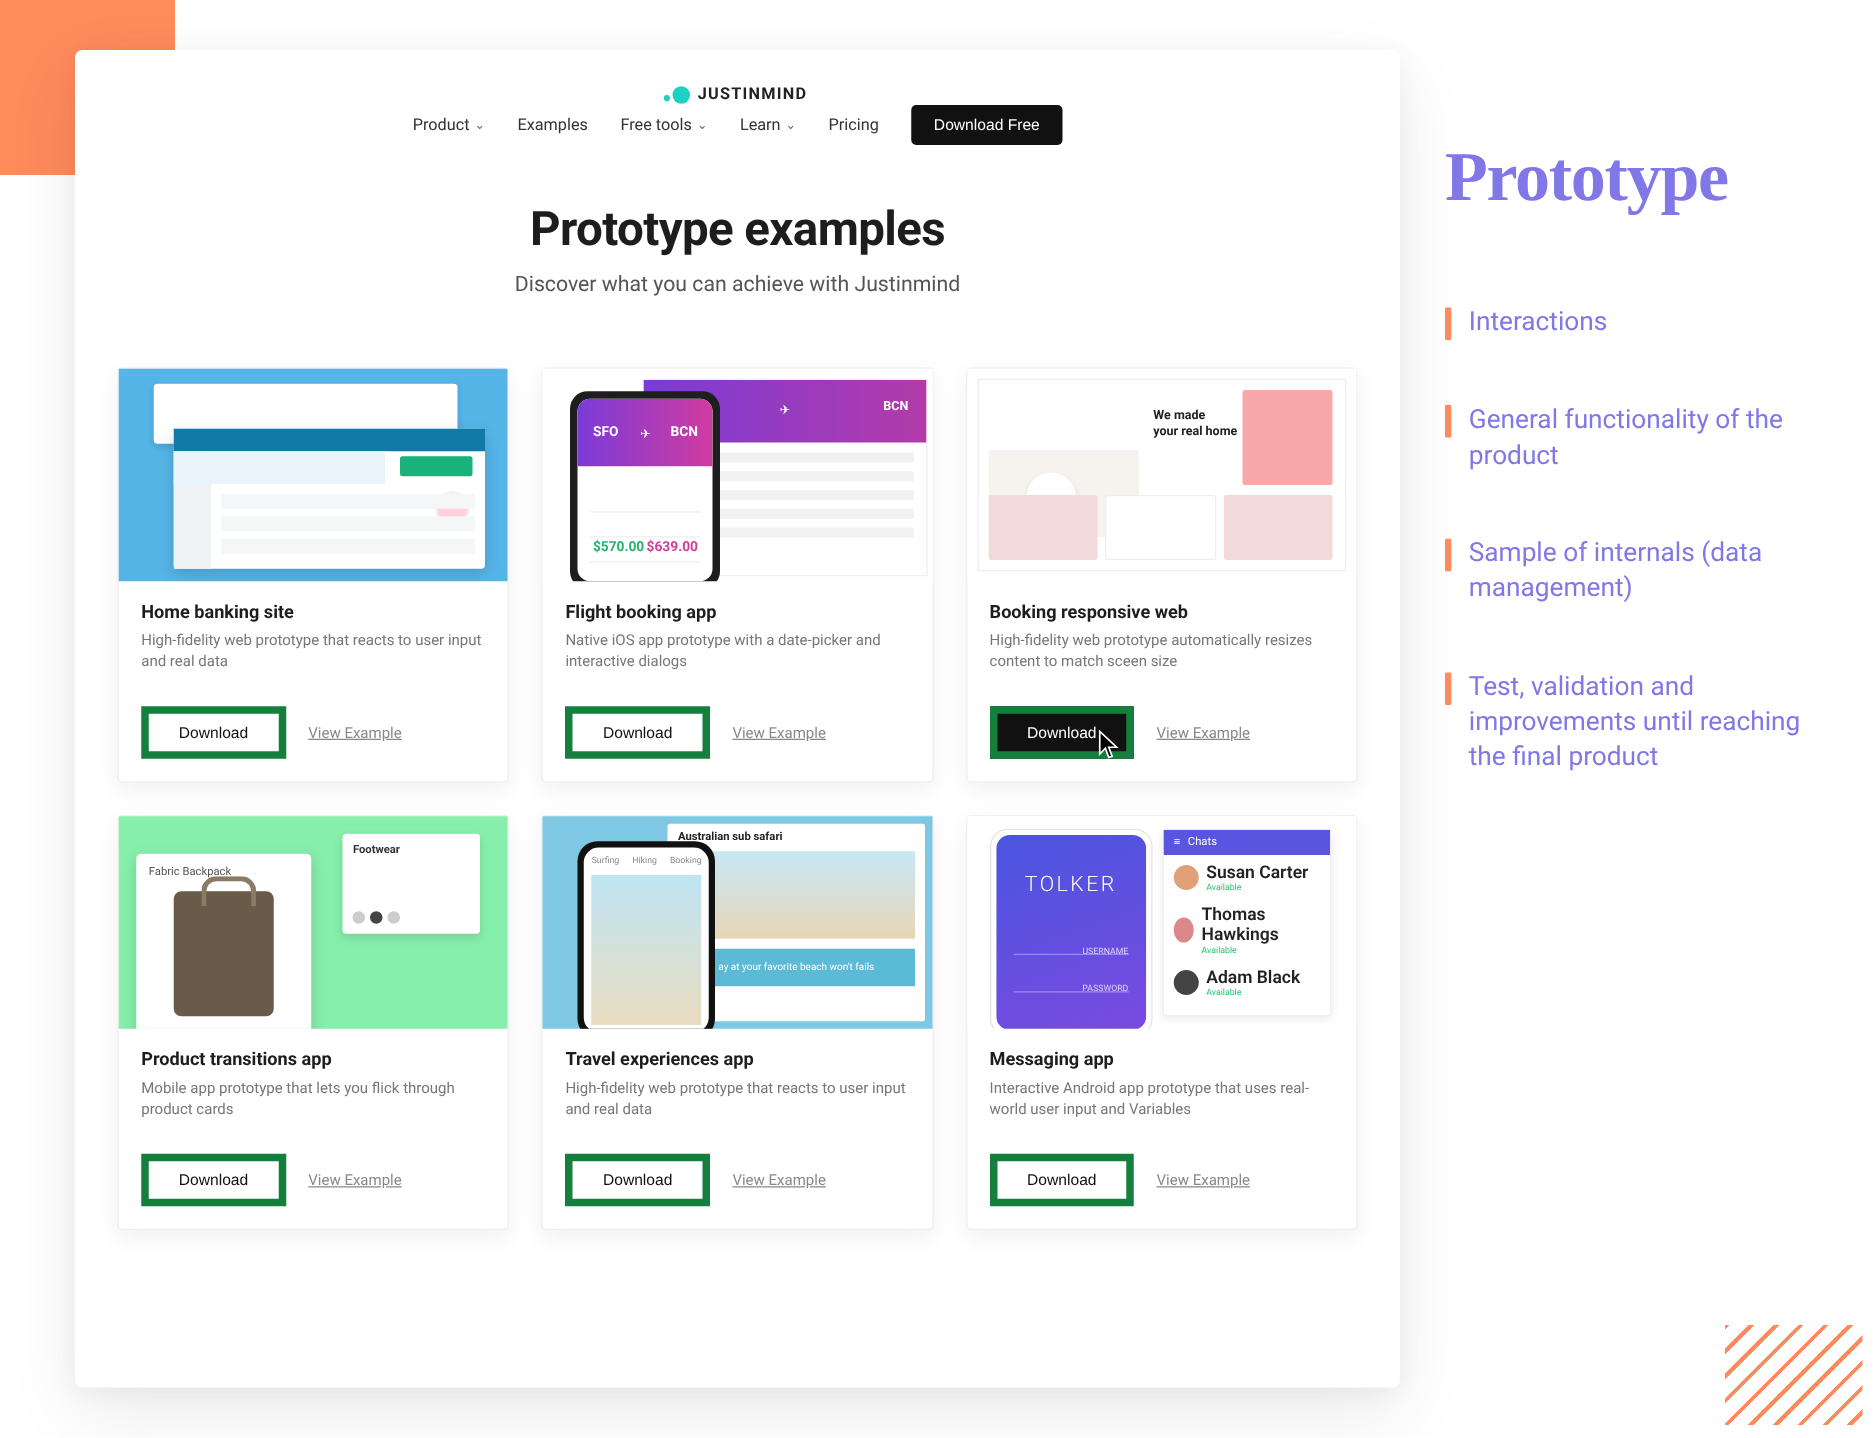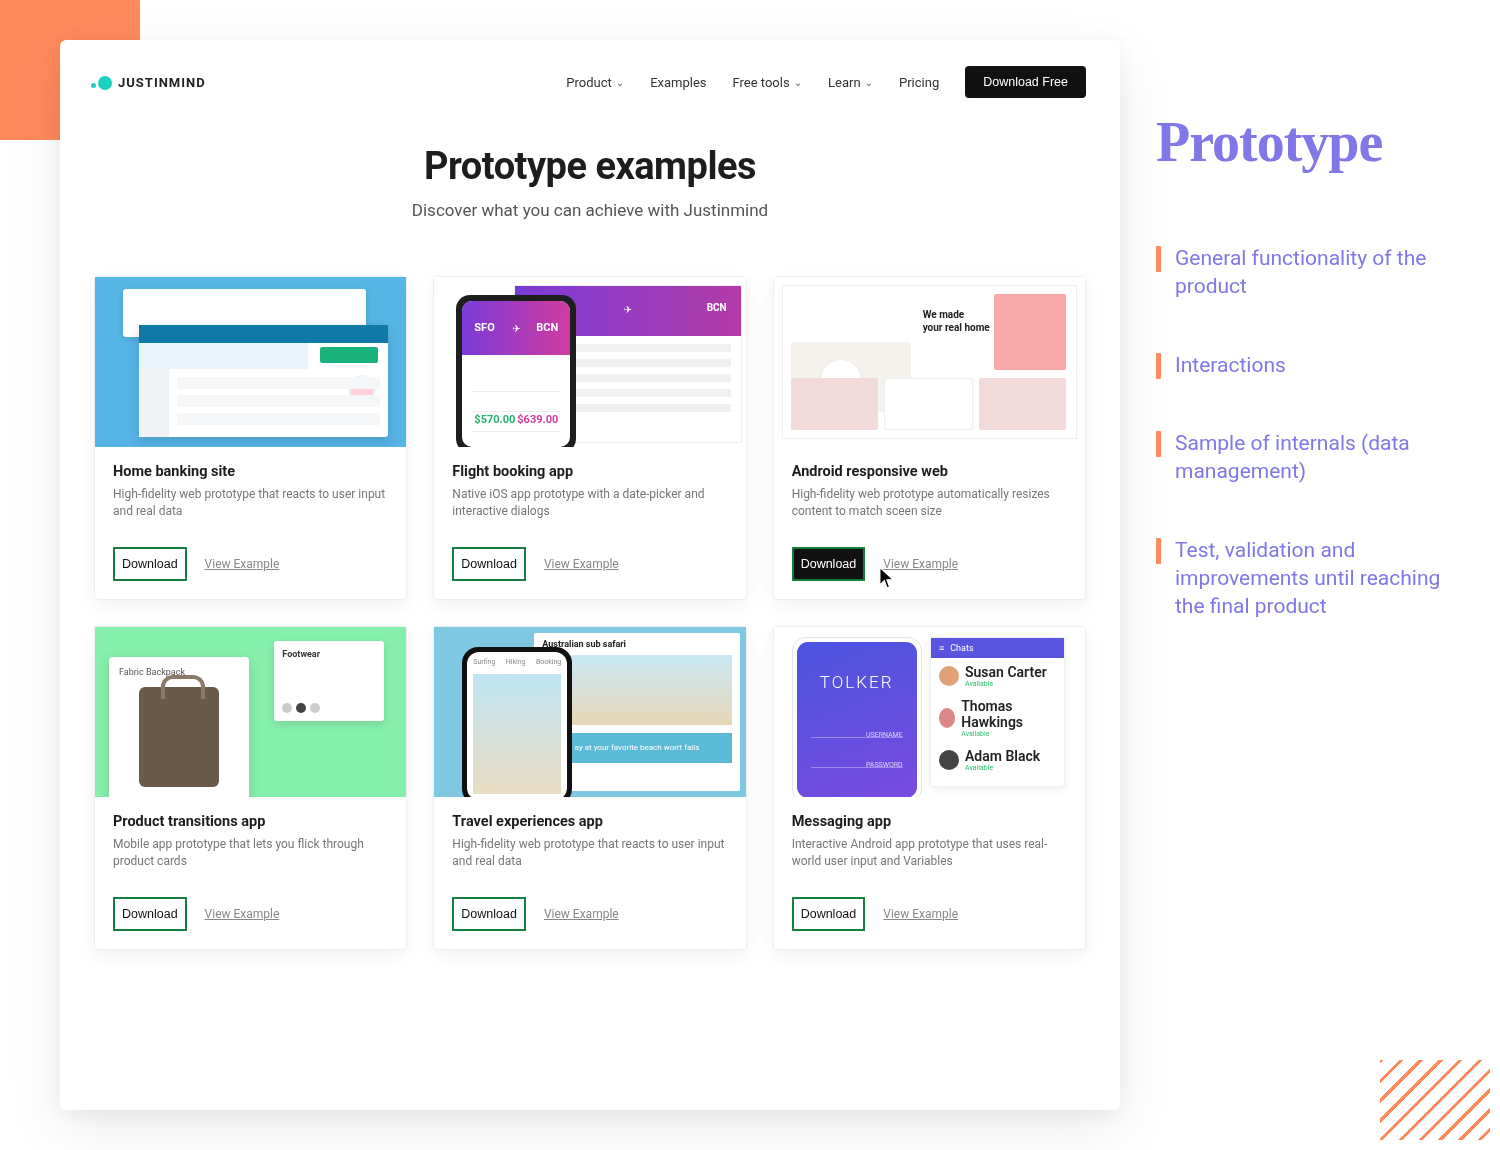--- a/index.html
+++ b/index.html
@@ -39,20 +39,21 @@
     bottom: 40px;
     background: #fff;
     border-radius: 6px;
     box-shadow: 0 20px 60px rgba(0,0,0,0.08), 0 4px 20px rgba(0,0,0,0.05);
     padding: 26px 34px 34px;
   }
   .navbar {
     display: flex;
     align-items: center;
     justify-content: space-between;
+    flex-direction: column;
   }
   .brand {
     display: flex;
     align-items: center;
     gap: 6px;
     font-weight: 700;
     letter-spacing: 1px;
     font-size: 13px;
     color: #222;
   }
@@ -135,25 +136,25 @@
   }
   .card-title { font-size: 14.5px; font-weight: 700; color: #1d1d1d; }
   .card-desc { font-size: 12px; color: #777; margin-top: 6px; line-height: 1.45; flex: 1; }
   .card-actions {
     margin-top: 26px;
     display: flex;
     align-items: center;
     gap: 18px;
   }
   .dl-btn {
-    border: 2px solid #15803d;
+    border: 6px solid #15803d;
     background: #fff;
     color: #111;
     font-size: 12.5px;
-    padding: 8px 7px;
+    padding: 8px 24px;
     cursor: pointer;
   }
   .dl-btn.dark {
     background: #111;
     color: #fff;
   }
   .view-link {
     font-size: 12px;
     color: #888;
     text-decoration: underline;
@@ -400,21 +401,21 @@
 your real home</div>
           <div class="pp"></div>
           <div class="row2">
               <div></div>
               <div></div>
               <div></div>
             </div>
         </div>
       </div>
       <div class="card-body">
-        <div class="card-title">Android responsive web</div>
+        <div class="card-title">Booking responsive web</div>
         <div class="card-desc">High-fidelity web prototype automatically resizes content to match sceen size</div>
         <div class="card-actions" style="position:relative;">
           <button class="dl-btn dark">Download</button>
           <a class="view-link">View Example</a>
           <svg class="cursor-icon" viewBox="0 0 20 28">
             <path d="M2 2 L2 22 L7 17 L10 25 L13 24 L10 16 L17 16 Z" fill="#000" stroke="#fff" stroke-width="1.5"></path>
           </svg>
         </div>
       </div>
     </div>
@@ -524,25 +525,25 @@
     </div>
 
   </div>
 </div>
 
 <div class="explainer">
   <h2>Prototype</h2>
   <div class="bullets">
     <div class="bullet">
         <span class="tick"></span>
-        <span>General functionality of the product</span>
+        <span>Interactions</span>
       </div>
     <div class="bullet">
         <span class="tick"></span>
-        <span>Interactions</span>
+        <span>General functionality of the product</span>
       </div>
     <div class="bullet">
         <span class="tick"></span>
         <span>Sample of internals (data management)</span>
       </div>
     <div class="bullet">
         <span class="tick"></span>
         <span>Test, validation and improvements until reaching the final product</span>
       </div>
   </div>

